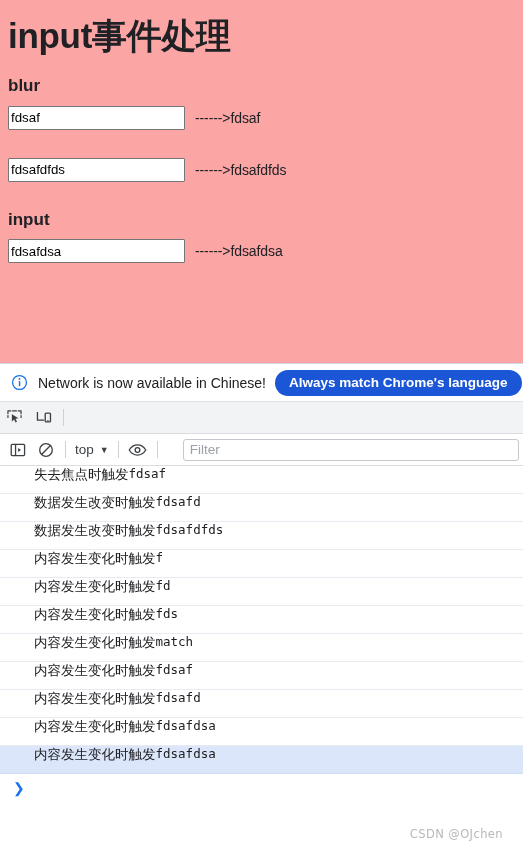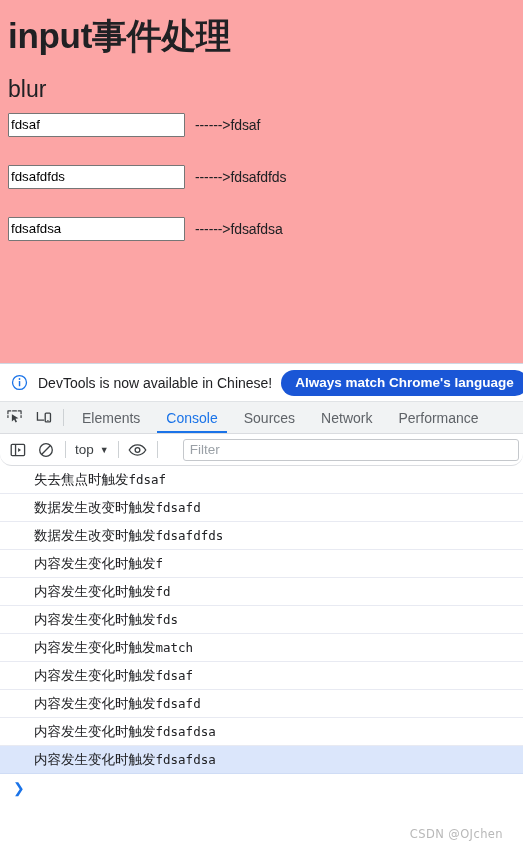--- a/index.html
+++ b/index.html
@@ -20,22 +20,22 @@
   }
   .h1 {
     font-size: 35px;
     font-weight: bold;
     color: #202124;
     margin: 16px 0 20px 0;
     line-height: 1.15;
     letter-spacing: -0.3px;
   }
   .h2 {
-    font-size: 23px;
-    font-weight: normal;
+    font-size: 17px;
+    font-weight: bold;
     color: #202124;
     margin: 0 0 10px 0;
     line-height: 1.15;
   }
   .field-row {
     display: flex;
     align-items: center;
     margin-bottom: 28px;
   }
   .txt-input {
@@ -149,21 +149,20 @@
   
   .console-toolbar {
     height: 32px;
     background: #ffffff;
     border-bottom: 1px solid #dadce0;
     display: flex;
     align-items: center;
     padding: 0 4px;
     flex: 0 0 auto;
     overflow: hidden;
-    border-radius: 12px;
   }
   .ct-btn {
     width: 28px; height: 28px;
     display: flex; align-items: center; justify-content: center;
     flex: 0 0 auto;
   }
   .ct-sep {
     width: 1px; height: 17px;
     background: #cdd1d4;
     margin: 0 5px;
@@ -199,21 +198,21 @@
 
   
   .console-body {
     flex: 1 1 auto;
     overflow: hidden;
     background: #fff;
   }
   .log-row {
     height: 28px;
     display: flex;
-    align-items: center;
+    align-items: flex-start;
     border-bottom: 1px solid #e8eaf2;
     padding-left: 34px;
     font-size: 13.5px;
     color: #202124;
     white-space: nowrap;
   }
   .log-row.selected { background: #dbe6fb; border-bottom-color: #cfdcf5; }
   .log-cn { font-family: "Liberation Sans", "DejaVu Sans", sans-serif; }
   .log-mono {
     font-family: "DejaVu Sans Mono", "Liberation Mono", monospace;
@@ -253,63 +252,57 @@
   <div id="sections">
       <div class="h2">blur</div>
       <div class="field-row">
         <input type="text" class="txt-input" value="fdsaf" style="">
         <span class="mirror"><span>------&gt;</span><span>fdsaf</span></span>
       </div>
       <div class="field-row">
         <input type="text" class="txt-input" value="fdsafdfds" style="">
         <span class="mirror"><span>------&gt;</span><span>fdsafdfds</span></span>
       </div>
+      <div class="h2">input</div>
       <div class="field-row">
         <input type="text" class="txt-input" value="fdsafdsa" style="">
         <span class="mirror"><span>------&gt;</span><span>fdsafdsa</span></span>
       </div>
     </div>
 </div>
 
 <div id="devtools">
 
   <div class="infobar">
     <span class="info-icon">
       <svg width="17" height="17" viewBox="0 0 20 20">
         <circle cx="10" cy="10" r="8.2" fill="none" stroke="#1a73e8" stroke-width="1.5"></circle>
         <circle cx="10" cy="5.9" r="1.05" fill="#1a73e8"></circle>
         <rect x="9.2" y="8.3" width="1.7" height="6.2" rx="0.6" fill="#1a73e8"></rect>
       </svg>
     </span>
-    <span class="infobar-text">DevTools is now available in Chinese!</span>
+    <span class="infobar-text">Network is now available in Chinese!</span>
     <button class="pill-btn">Always match Chrome's language</button>
   </div>
 
   <div class="tabbar">
     <span class="tb-icon-btn">
       <svg width="15" height="15" viewBox="0 0 16 16">
         <path d="M1 1h3M6 1h4M12 1h3M15 1v3M15 6v2M1 1v3M1 6v2" stroke="#3c4043" stroke-width="1.3" fill="none" stroke-linecap="round"></path>
         <path d="M5.2 4.6l7.0 4.3-3.1 0.55 1.55 3.2-1.5 0.72-1.55-3.2-2.4 2.0z" fill="#3c4043"></path>
       </svg>
     </span>
     <span class="tb-icon-btn">
       <svg width="16" height="15" viewBox="0 0 17 16">
         <path d="M1.5 2.2v8.6h7.2" stroke="#3c4043" stroke-width="1.4" fill="none"></path>
         <rect x="9.8" y="3.4" width="5.6" height="9.2" rx="0.9" fill="none" stroke="#3c4043" stroke-width="1.4"></rect>
         <rect x="11.6" y="10.6" width="2.0" height="0.9" rx="0.45" fill="#3c4043"></rect>
       </svg>
     </span>
     <span class="tb-sep"></span>
-    <div id="tabs" style="display:flex">
-        <div class="tab">Elements</div>
-        <div class="tab active">Console</div>
-        <div class="tab">Sources</div>
-        <div class="tab">Network</div>
-        <div class="tab">Performance</div>
-      </div>
   </div>
 
   <div class="console-toolbar">
     <span class="ct-btn">
       <svg width="16" height="16" viewBox="0 0 17 17">
         <rect x="1.3" y="2.6" width="14.2" height="11.8" rx="1.1" fill="none" stroke="#3c4043" stroke-width="1.4"></rect>
         <line x1="5.9" y1="2.6" x2="5.9" y2="14.4" stroke="#3c4043" stroke-width="1.4"></line>
         <path d="M8.6 6.3l3.1 2.2-3.1 2.2z" fill="#3c4043"></path>
       </svg>
     </span>

